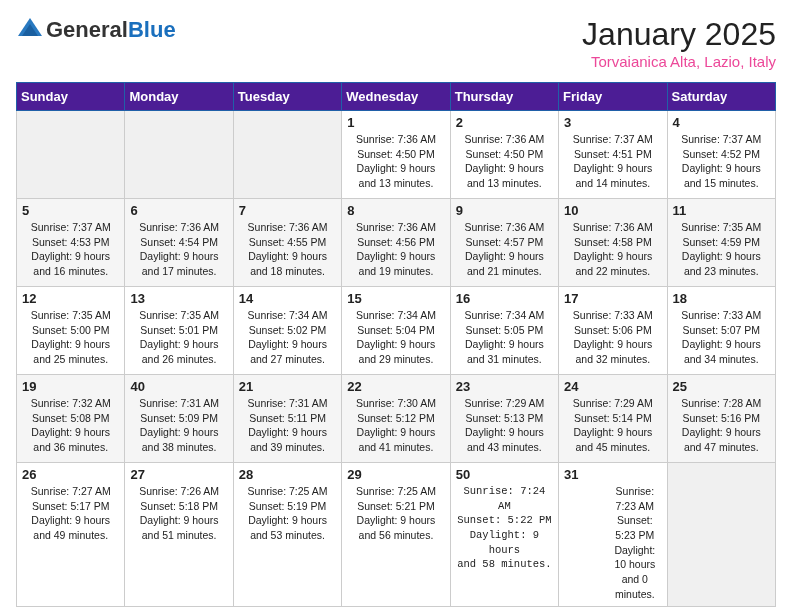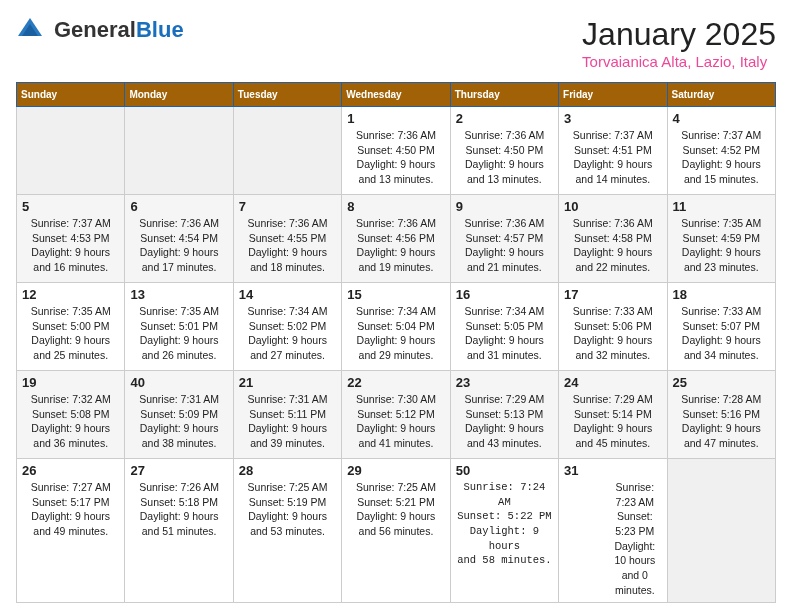--- a/index.html
+++ b/index.html
@@ -17,50 +17,49 @@
       margin-bottom: 12px;
     }
     .logo {
       display: flex;
       align-items: center;
     }
     .logo-text {
       font-size: 22px;
       font-weight: bold;
       line-height: 1.1;
-      margin-left: 8px;
     }
     .logo-general { color: #333; }
     .logo-blue { color: #1a6fbd; }
     .logo-icon {
       width: 28px;
       height: 28px;
       margin-right: 2px;
     }
     .title-block {
-      text-align: left;
+      text-align: right;
     }
     .month-title {
       font-size: 32px;
       font-weight: normal;
       color: #222;
     }
     .location-title {
       font-size: 15px;
       color: #ec4899;
     }
     .calendar {
       width: 100%;
       border-collapse: collapse;
       border: 1px solid #ccc;
     }
     .calendar th {
-      background-color: #a16207;
+      background-color: #4c1d95;
       color: #fff;
-      font-size: 10px;
+      font-size: 13px;
       font-weight: bold;
       padding: 6px 4px;
       text-align: left;
       border: 1px solid #2060a8;
     }
     .calendar td {
       vertical-align: top;
       border: 1px solid #ccc;
       padding: 4px 5px;
       width: 108px;

